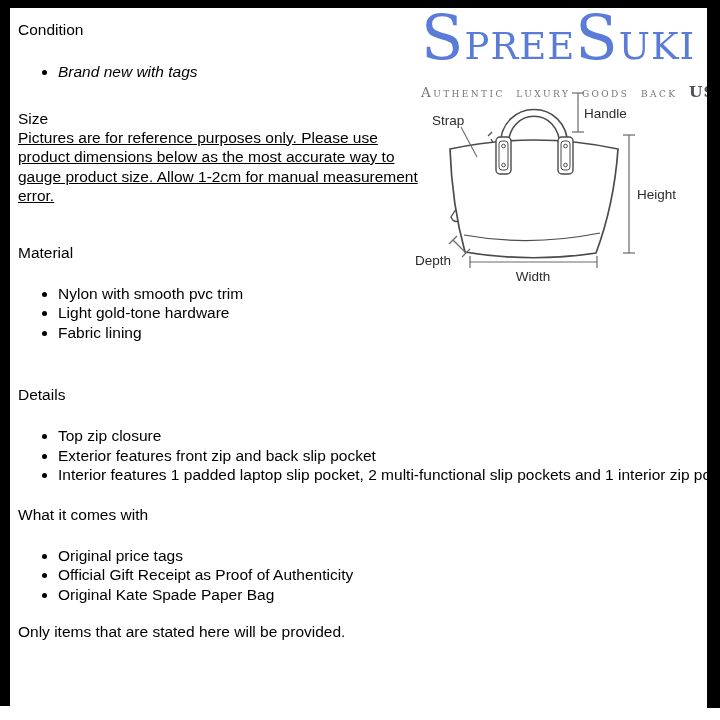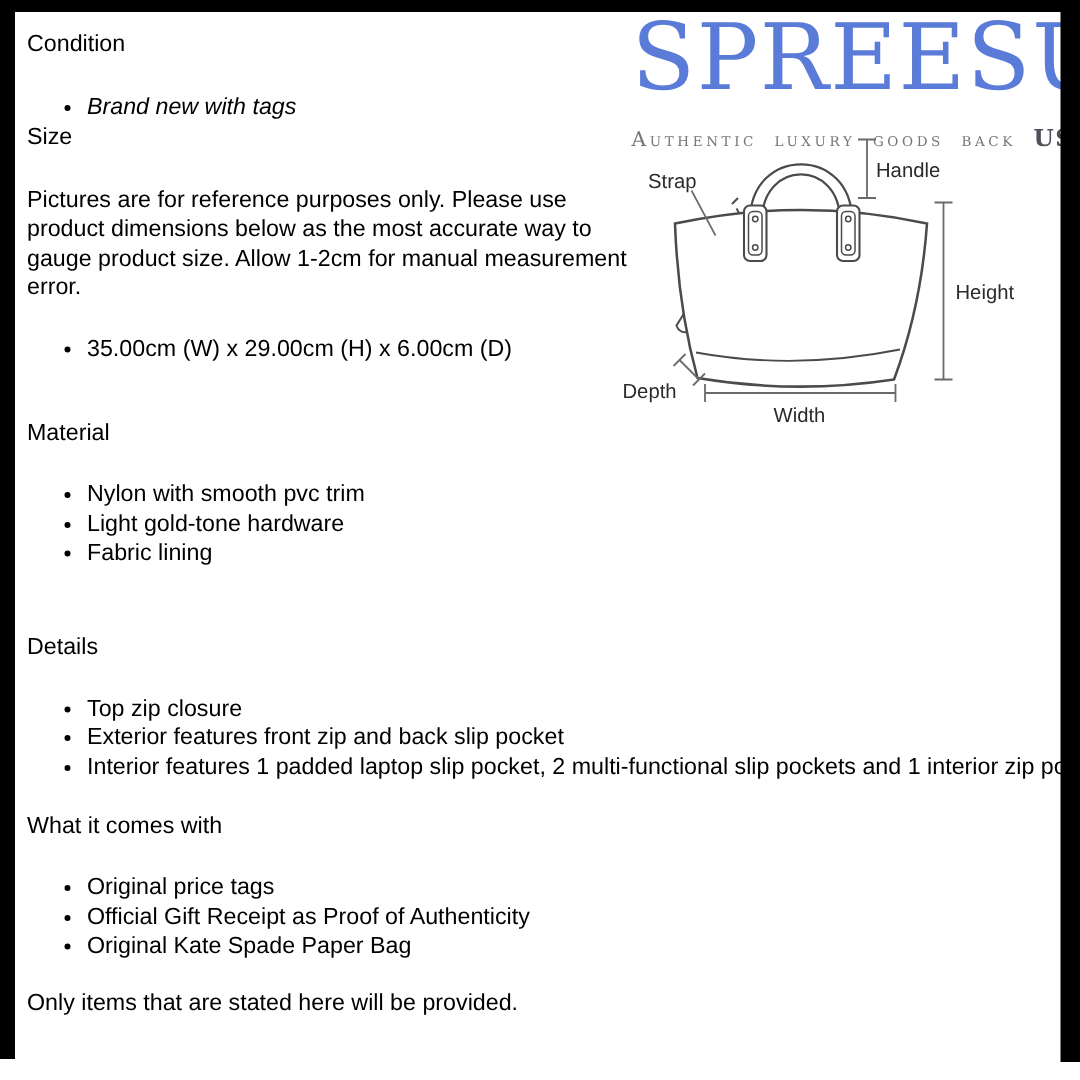--- a/index.html
+++ b/index.html
@@ -15,36 +15,36 @@
   .frame-right{position:absolute;left:707px;top:0;width:13px;height:708px;background:#000;z-index:30;}
 
   
   .content{position:absolute;left:10px;top:8px;width:790px;padding:12px 0 0 8px;z-index:5;}
   h3{font-size:15.5px;line-height:19px;font-weight:normal;margin:0;}
   p{font-size:15.5px;line-height:19.5px;margin:0;}
   ul{margin:0;padding:0 0 0 40px;font-size:15.5px;line-height:19.5px;}
   li{padding:0;margin:0;}
   .leftcol{width:402px;}
   .mt-ul-cond{margin-top:23px;font-style:italic;}
-  .mt-h-size{}
-  .mt-p-size{margin-top:23px;}
+  .mt-h-size{margin-top:27px;}
+  .mt-p-size{text-decoration:underline;}
   .mt-ul-size{margin-top:21px;}
   .mt-h-mat{margin-top:37px;}
   .mt-ul-mat{margin-top:22px;}
   .mt-h-det{margin-top:43px;}
   .mt-ul-det{margin-top:22px;}
   .mt-h-what{margin-top:20px;}
   .mt-ul-what{margin-top:22px;}
   .footer-line{margin-top:18px;}
 
   
   .logo{position:absolute;left:421px;top:8px;width:360px;z-index:10;white-space:nowrap;}
   .brand{font-family:"DejaVu Serif", serif;color:#5a7cd8;line-height:56px;letter-spacing:1px;margin-top:2px;}
   .brand .big{font-size:62px;}
-  .brand .sc{font-size:61px;}
+  .brand .sc{font-size:37px;}
   .tagline{font-family:"DejaVu Serif", serif;font-variant:small-caps;letter-spacing:2.4px;word-spacing:5px;
            color:#757575;font-size:13.5px;line-height:14px;margin-top:3px;}
   .tagline .usa{font-size:15.5px;font-weight:bold;color:#50505a;letter-spacing:1px;}
 
   
   .bag-diagram{position:absolute;left:408px;top:85px;width:310px;height:210px;z-index:6;}
   .bag-diagram text{font-family:"Liberation Sans", sans-serif;font-size:13.5px;fill:#2b2b2b;}
 </style>
 </head>
 <body>
@@ -55,23 +55,20 @@
 
 <div class="content">
   <div class="leftcol">
     <h3>Condition</h3>
     <ul class="mt-ul-cond">
       <li>Brand new with tags</li>
     </ul>
 
     <h3 class="mt-h-size">Size</h3>
     <p class="mt-p-size">Pictures are for reference purposes only. Please use product dimensions below as the most accurate way to gauge product size. Allow 1-2cm for manual measurement error.</p>
-    <ul class="mt-ul-size">
-      <li>35.00cm (W) x 29.00cm (H) x 6.00cm (D)</li>
-    </ul>
   </div>
 
   <h3 class="mt-h-mat">Material</h3>
   <ul class="mt-ul-mat">
     <li>Nylon with smooth pvc trim</li>
     <li>Light gold-tone hardware</li>
     <li>Fabric lining</li>
   </ul>
 
   <h3 class="mt-h-det">Details</h3>

